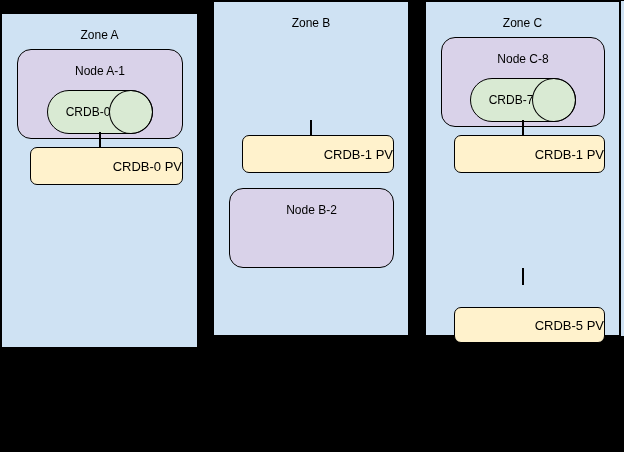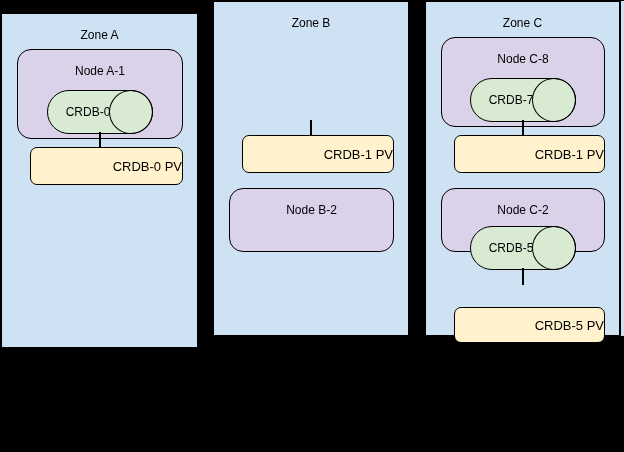--- a/index.html
+++ b/index.html
@@ -30,21 +30,21 @@
   }
 
   .node {
     position: absolute; left: 15px; right: 14px;
     background: var(--node-fill, #D9D2E9);
     border: 1.3px solid var(--border, #000000);
     border-radius: 14px;
     box-sizing: border-box;
   }
   .node-top    { top: 35px;  height: 90px; }
-  .node-bottom { top: 186px; height: 64px; }
+  .node-bottom { top: 186px; height: 80px; }
 
   .node-label {
     position: absolute; top: 14px; left: 0; right: 0;
     text-align: center; font-size: 12px; line-height: 14px;
   }
 
   .db {
     position: absolute; left: 50%; transform: translateX(-50%);
     width: 106px; height: 44px;
     background: var(--database-fill, #D9EAD3);
@@ -143,27 +143,20 @@
         <span class="db-label">CRDB-7</span>
       </div>
     </div>
 
     <div class="connector connector-top"></div>
 
     <div class="pv pv-top">
       <span class="pv-label">CRDB-1 PV</span>
     </div>
 
-    <div class="node node-bottom">
-      <div class="node-label">Node C-2</div>
-      <div class="db db-bottom">
-        <div class="db-cap"></div>
-        <span class="db-label">CRDB-5</span>
-      </div>
-    </div>
 
     <div class="connector connector-bottom"></div>
 
     <div class="pv pv-bottom">
       <span class="pv-label">CRDB-5 PV</span>
     </div>
   </section>
 
   <div class="edge-sliver"></div>
 

